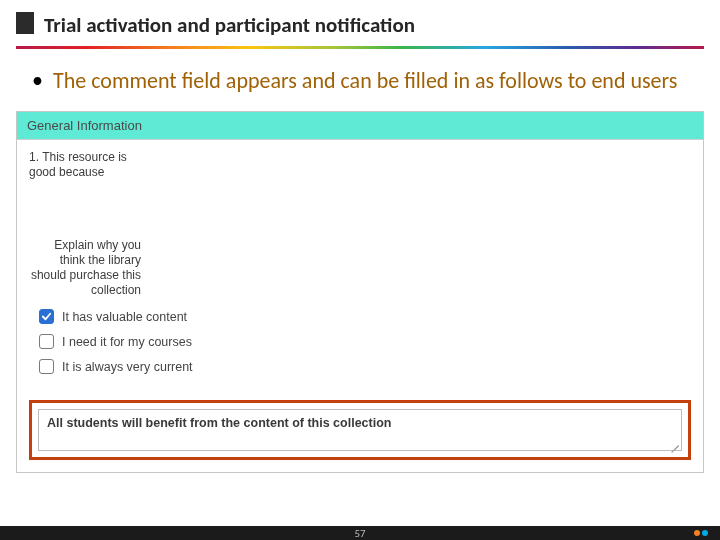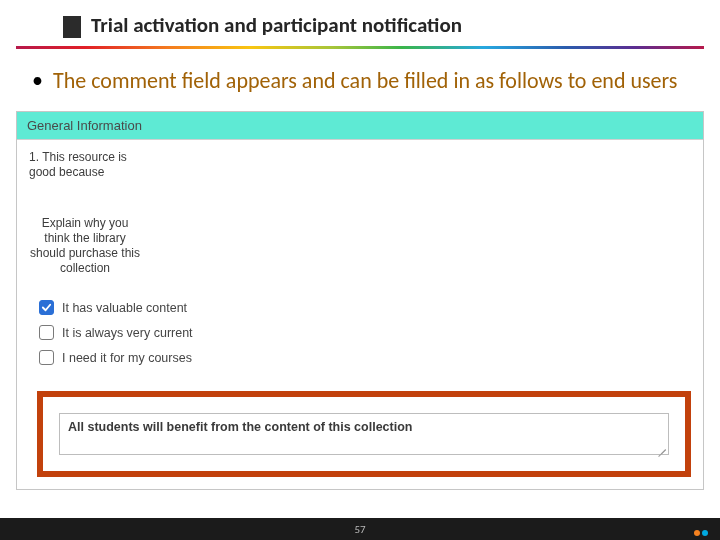--- a/index.html
+++ b/index.html
@@ -7,23 +7,22 @@
     width: 720px;
     height: 540px;
     background: #fff;
     font-family: Calibri, "Segoe UI", Arial, sans-serif;
     color: #000;
     position: relative;
     overflow: hidden;
   }
   .title-row {
     display: flex;
-    align-items: flex-end;
+    align-items: flex-start;
     padding: 12px 0 0 16px;
-    margin-left: 47px;
   }
   .title-block {
     width: 18px;
     height: 22px;
     background: #2b2b2b;
     margin-right: 10px;
   }
   .title-text {
     font-size: 21px;
     font-weight: 700;
@@ -77,22 +76,22 @@
     width: 118px;
     padding-right: 6px;
   }
   .q-label {
     font-size: 12px;
     color: #3d3d3d;
     line-height: 15px;
     text-align: left;
   }
   .q-label.second {
-    margin-top: 36px;
-    text-align: center;
+    margin-top: 58px;
+    text-align: right;
   }
   .right-col {
     flex: 1;
     padding-left: 10px;
   }
   .cb-row {
     display: flex;
     align-items: center;
     margin-bottom: 10px;
   }
@@ -111,23 +110,23 @@
     background: #2a6fd6;
     border-color: #2a6fd6;
   }
   .cb.checked svg { display: block; }
   .cb svg { display: none; width: 11px; height: 11px; }
   .cb-label {
     font-size: 12.5px;
     color: #454545;
   }
   .comment-wrap {
-    margin: 8px 12px 12px 20px;
-    border: 6px solid #c2410c;
-    padding: 16px;
+    margin: 8px 12px 12px 12px;
+    border: 3px solid #c2410c;
+    padding: 6px;
   }
   .comment-box {
     border: 1px solid #bdbdbd;
     background: #fff;
     padding: 6px 8px 18px 8px;
     font-size: 12.5px;
     color: #3a3a3a;
     position: relative;
     min-height: 42px;
   }
@@ -143,21 +142,21 @@
     content: "";
     position: absolute;
     background: #9a9a9a;
     height: 1px;
   }
   .comment-box .resize::before { width: 10px; bottom: 2px; right: 0; transform: rotate(-45deg); transform-origin: right bottom; }
   .comment-box .resize::after  { width: 6px;  bottom: 2px; right: 0; transform: rotate(-45deg); transform-origin: right bottom; }
   .footer {
     position: absolute;
     left: 0; right: 0; bottom: 0;
-    height: 22px;
+    height: 14px;
     background: #1b1b1b;
     display: flex;
     align-items: center;
     justify-content: center;
   }
   .slide-num {
     color: #b8b8b8;
     font-size: 11px;
   }
   .footer-logo {
@@ -191,41 +190,41 @@
 <div class="panel">
   <div class="panel-header">General Information</div>
 
   <div class="panel-body">
     <div class="left-col">
       <div class="q-label">1. This resource is good because</div>
       <div class="q-label second">Explain why you think the library should purchase this collection</div>
     </div>
     <div class="right-col">
 
-      <div class="cb-row" style="margin-top:24px;">
+      <div class="cb-row" style="margin-top:11px;">
         <div class="cb checked">
           <svg viewBox="0 0 12 12">
               <path d="M2 6 L5 9 L10 3" stroke="#fff" stroke-width="2" fill="none" stroke-linecap="round" stroke-linejoin="round"></path>
             </svg>
         </div>
         <div class="cb-label">It has valuable content</div>
       </div>
 
       <div class="cb-row">
         <div class="cb">
           
         </div>
-        <div class="cb-label">It is always very current</div>
+        <div class="cb-label">I need it for my courses</div>
       </div>
 
       <div class="cb-row">
         <div class="cb">
           
         </div>
-        <div class="cb-label">I need it for my courses</div>
+        <div class="cb-label">It is always very current</div>
       </div>
 
     </div>
   </div>
 
   <div class="comment-wrap">
     <div class="comment-box">
       <span style="font-weight:600;">All students will benefit from the content of this collection</span>
       <span class="resize"></span>
     </div>

